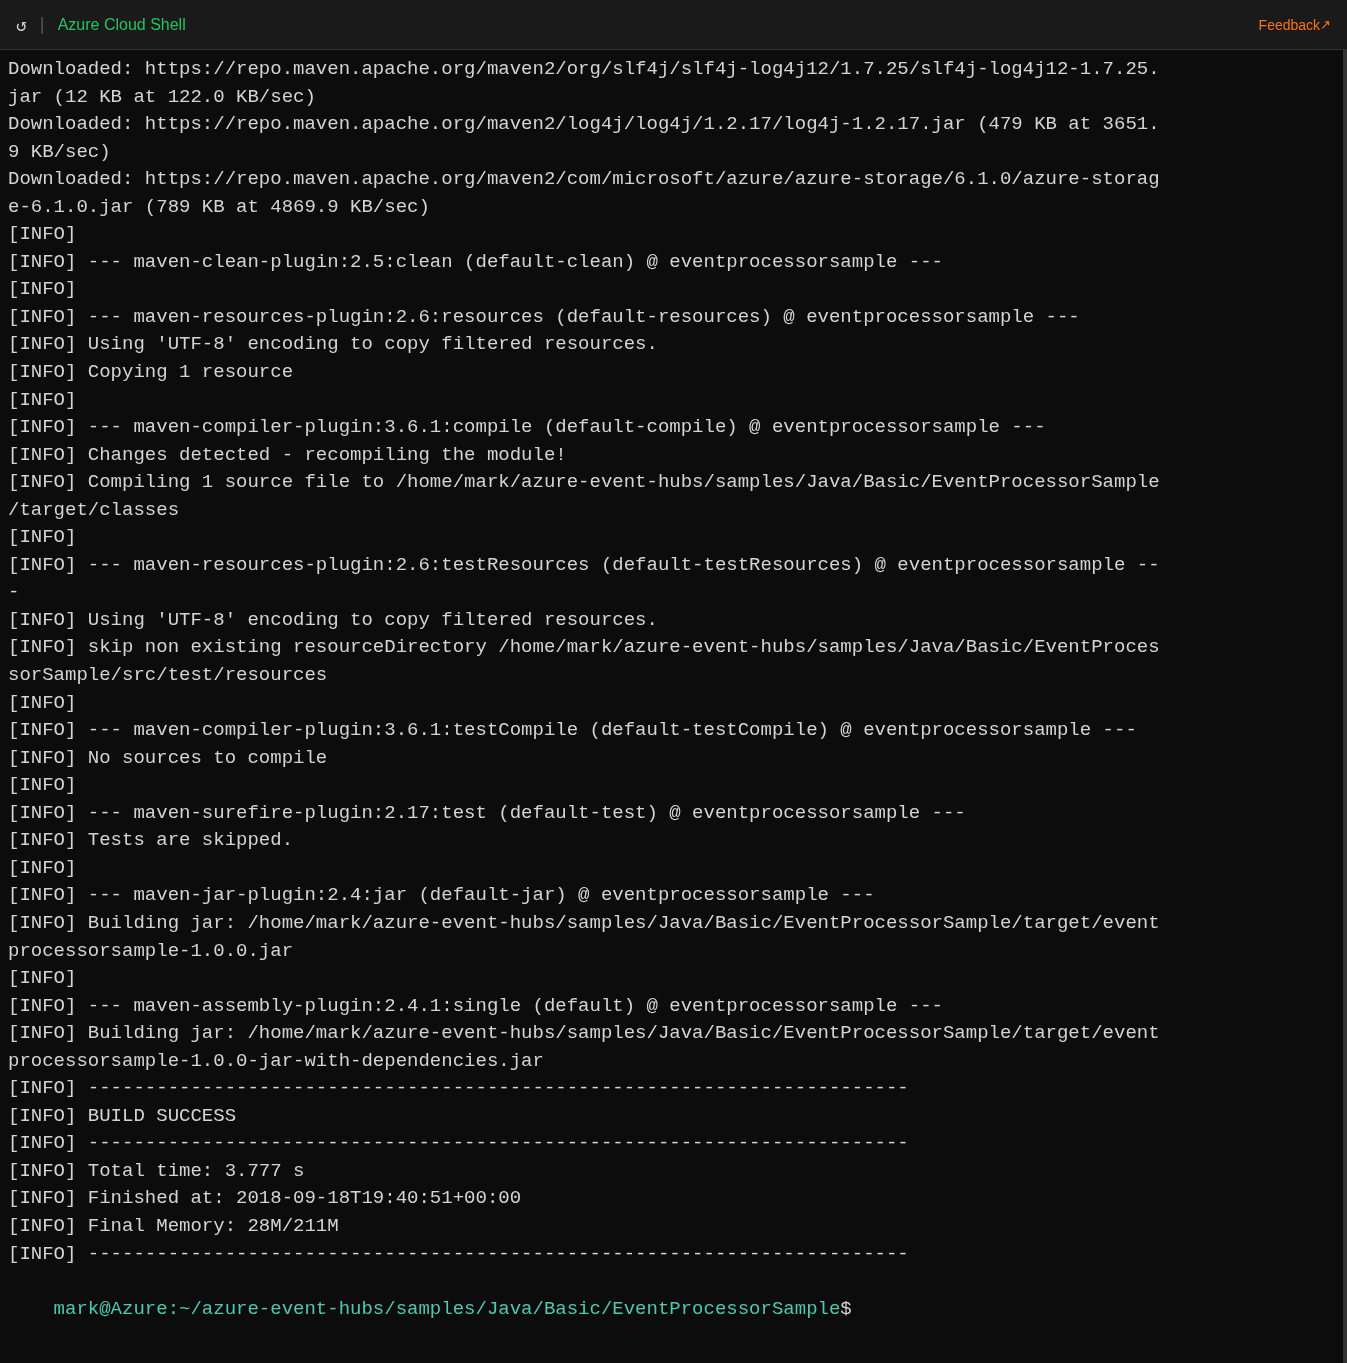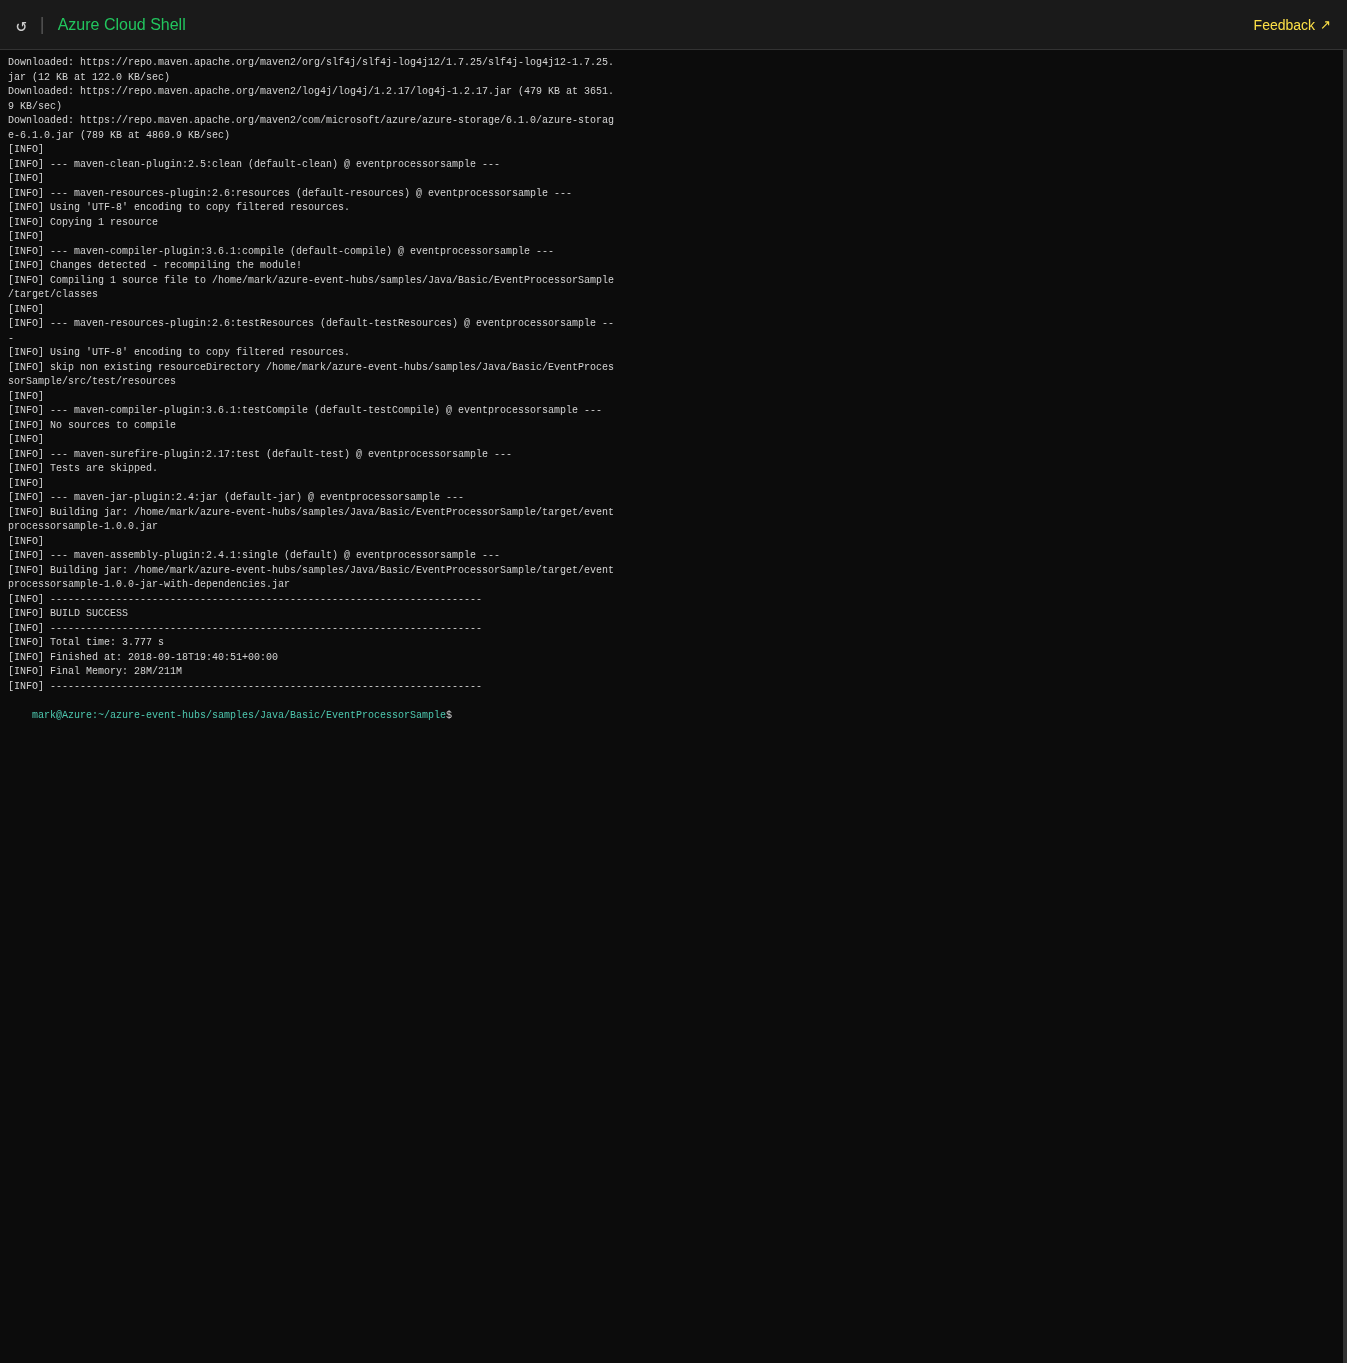--- a/index.html
+++ b/index.html
@@ -45,26 +45,25 @@
     }
 
     .app-title {
       color: #22c55e;
       font-size: 16px;
       font-family: 'Segoe UI', Arial, sans-serif;
       font-weight: 400;
     }
 
     .feedback-btn {
-      color: #fde047;
+      color: #f97316;
       font-family: 'Segoe UI', Arial, sans-serif;
       font-size: 14px;
       display: flex;
       align-items: center;
-      gap: 5px;
       cursor: pointer;
     }
 
     .feedback-icon {
       font-size: 13px;
     }
 
     
     .terminal {
       background: #0c0c0c;
@@ -72,21 +71,21 @@
       padding: 6px 8px;
       overflow-y: auto;
       border-right: 4px solid #333;
     }
 
     .terminal-content {
       white-space: pre-wrap;
       word-break: break-all;
       line-height: 1.45;
       color: #d4d4d4;
-      font-size: 10px;
+      font-size: 19px;
     }
 
     .prompt {
       color: #4ec9b0;
       font-family: Liberation Mono, monospace;
     }
 
     .prompt-dollar {
       color: #d4d4d4;
     }

